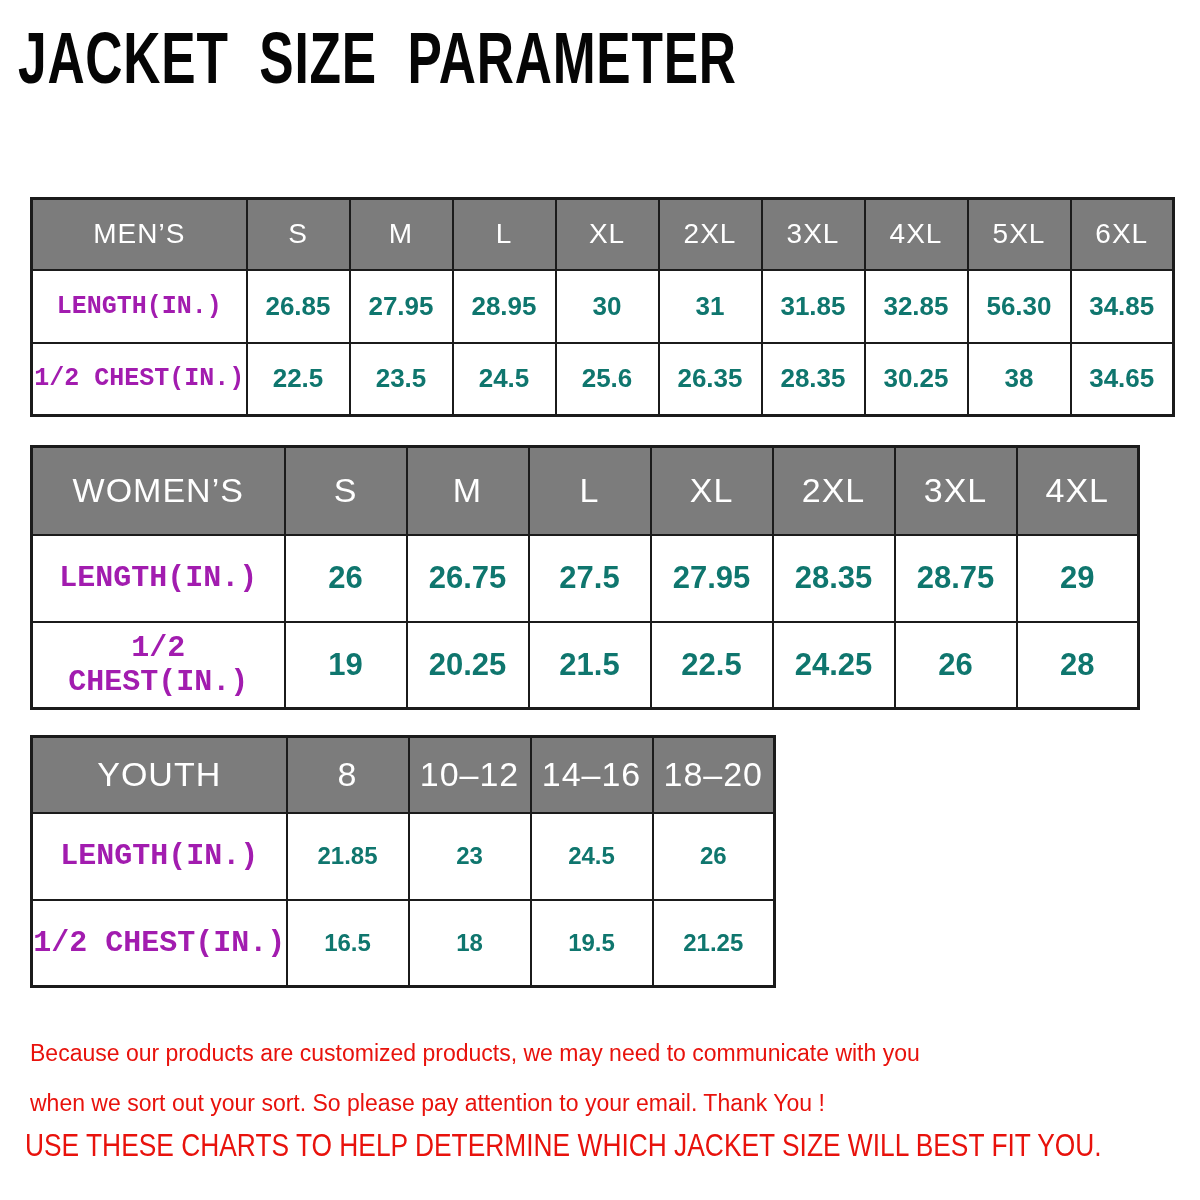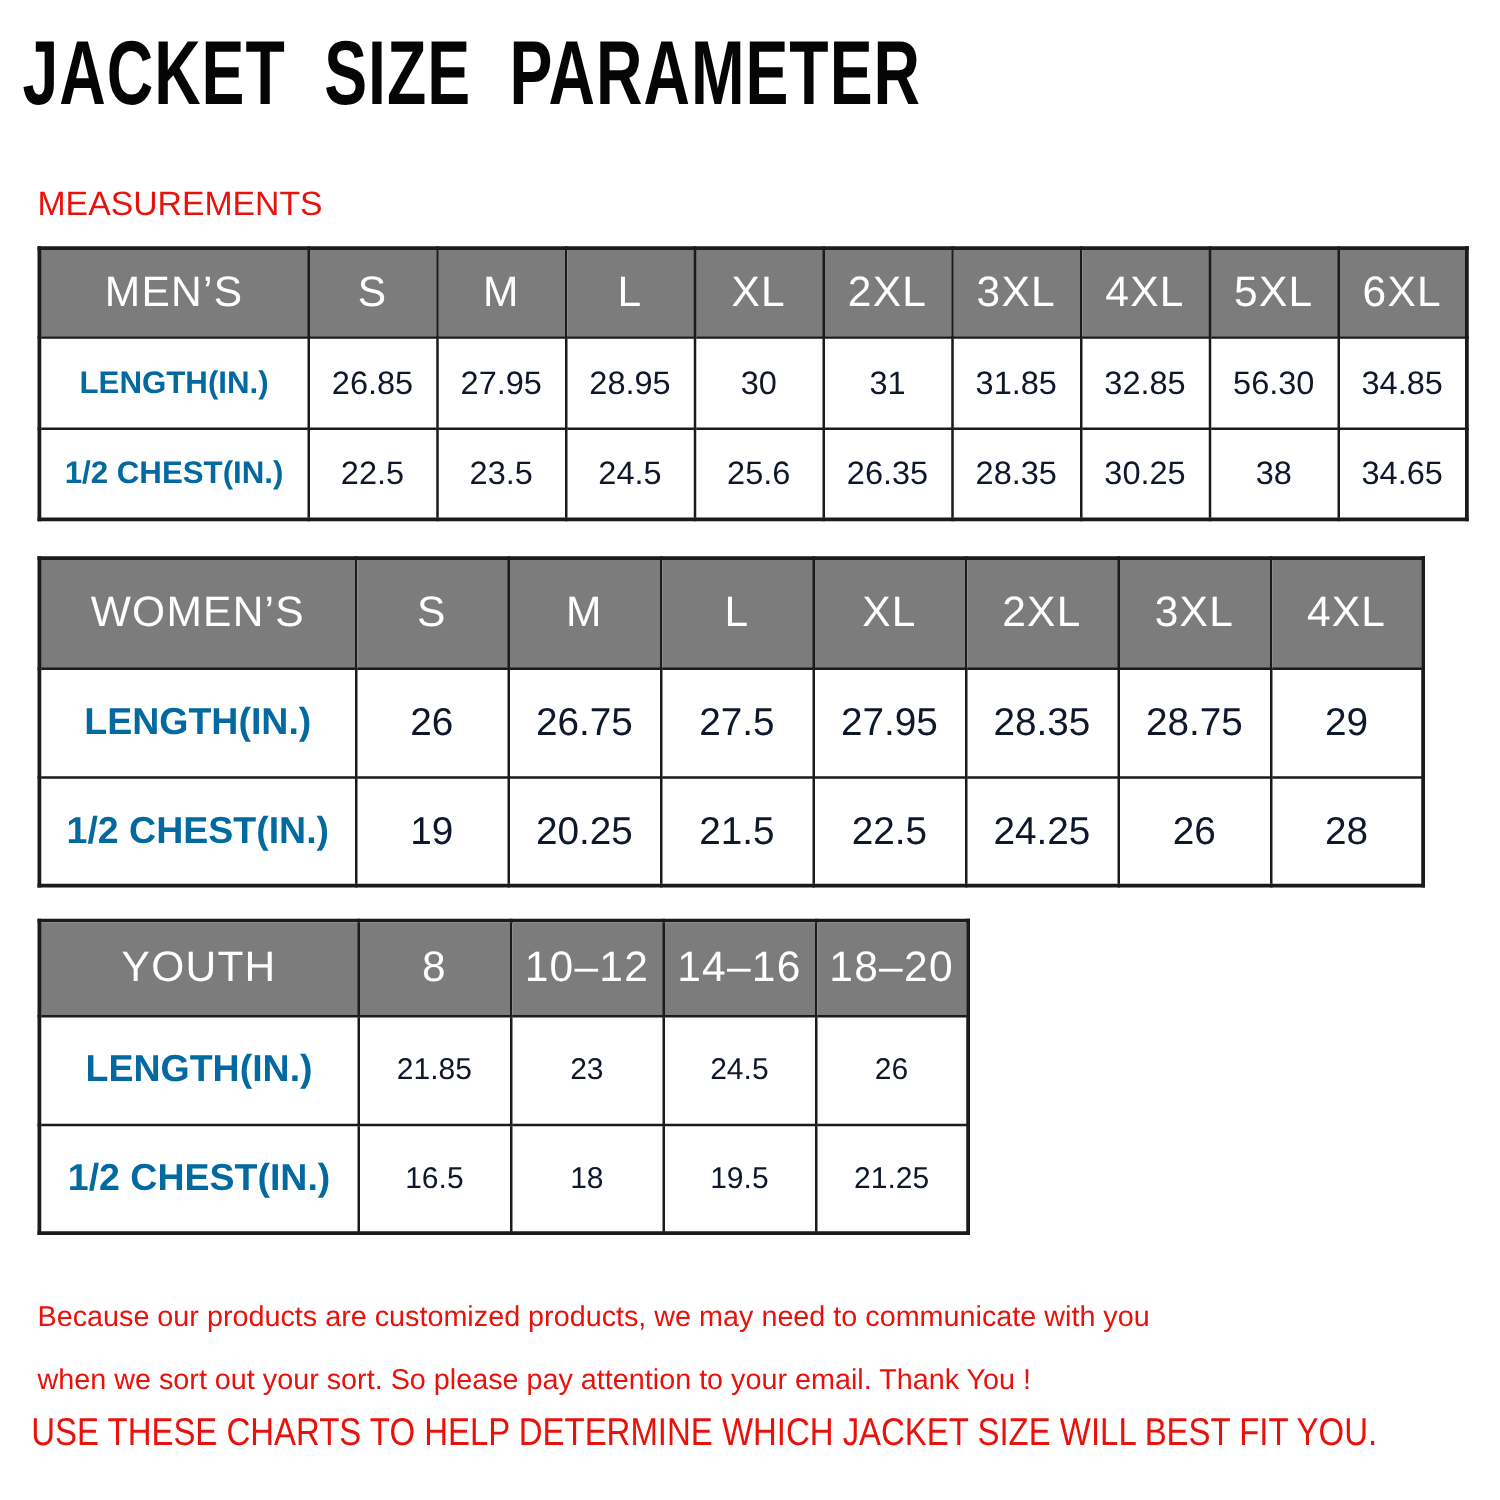--- a/index.html
+++ b/index.html
@@ -57,27 +57,27 @@
     vertical-align:middle;
     padding:0;
     overflow:hidden;
   }
   .size-table thead th{
     background:var(--gray);
     color:#ffffff;
     font-weight:400;
     letter-spacing:1px;
   }
-  .size-table td{color:#0f172a;font-weight:400;}
-  .size-table td.rowlabel{font-weight:bold;color:#0369a1;}
+  .size-table td{color:#0f766e;font-weight:700;}
+  .size-table td.rowlabel{font-weight:bold;color:#a21caf;font-family:Liberation Mono, monospace;}
 
   .mens{left:30px;top:197px;width:1140px;}
   .mens thead tr{height:71px;}
   .mens tbody tr{height:73px;}
-  .mens thead th{font-size:34px;}
+  .mens thead th{font-size:28px;}
   .mens td{font-size:26px;}
   .mens td.rowlabel{font-size:25px;}
 
   .womens{left:30px;top:445px;width:1108px;}
   .womens thead tr{height:88px;}
   .womens tbody tr{height:87px;}
   .womens thead th{font-size:34px;}
   .womens td{font-size:31px;}
   .womens td.rowlabel{font-size:30px;}
 
@@ -112,21 +112,21 @@
     transform-origin:0 0;
   }
 </style>
 </head>
 <body>
 
 <div class="page">
 
   <h1 class="page-title">JACKET SIZE PARAMETER</h1>
 
-  <p class="note"><br><span>MEASUREMENTS</span></p>
+  <p class="note"><br></p>
 
   <table class="size-table mens">
     <colgroup>
       <col style="width:215px">
         <col style="width:103px">
         <col style="width:103px">
         <col style="width:103px">
         <col style="width:103px">
         <col style="width:103px">
         <col style="width:103px">

